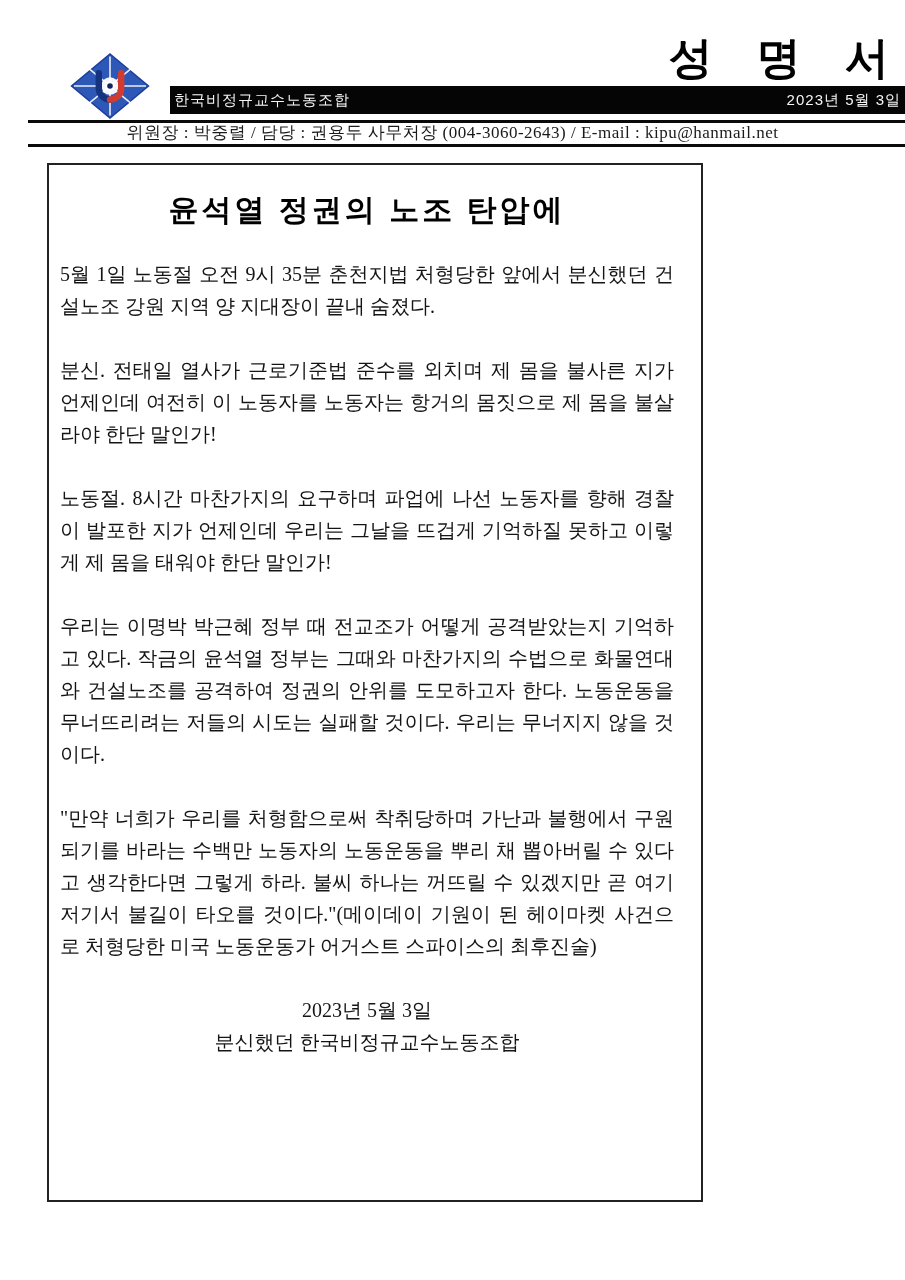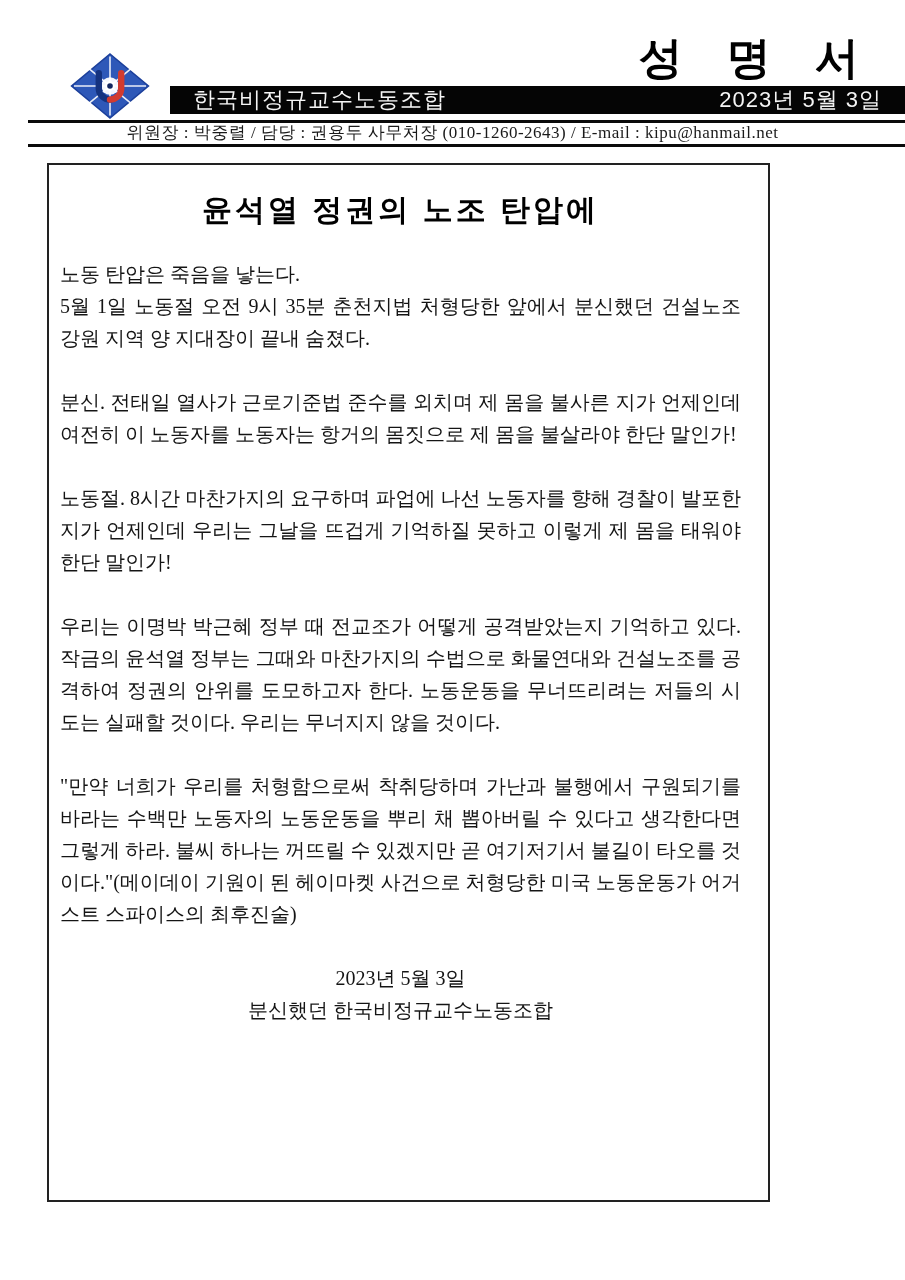--- a/index.html
+++ b/index.html
@@ -8,44 +8,44 @@
     width:905px;height:1280px;
     margin:0 auto;
     background:#ffffff;
     font-family:"Liberation Serif","DejaVu Serif",serif;
     color:#111;
     overflow:hidden;
   }
   
   .logo{position:absolute;left:70px;top:52px;width:80px;height:68px;}
   .doc-title{
-    position:absolute;top:36px;right:30px;
+    position:absolute;top:36px;right:0;
     font-family:"Liberation Sans","DejaVu Sans",sans-serif;
     font-weight:bold;font-size:44px;letter-spacing:16px;
     color:#000;white-space:nowrap;line-height:1;
   }
   .org-bar{
     position:absolute;left:170px;right:0;top:86px;height:28px;
     background:#050505;color:#f5f5f5;
     display:flex;justify-content:space-between;align-items:center;
-    padding:0 23px;box-sizing:border-box;
+    padding:0 4px;box-sizing:border-box;
     font-family:"Liberation Sans","DejaVu Sans",sans-serif;
-    font-size:22px;letter-spacing:1px;
+    font-size:15px;letter-spacing:1px;
   }
   .rule{position:absolute;left:28px;right:0;height:3px;background:#0a0a0a;}
   .rule-top{top:120px;}
   .rule-bottom{top:144px;}
   .contact-line{
     position:absolute;top:122px;left:0;width:100%;
     text-align:center;font-size:17px;letter-spacing:0.5px;
     line-height:22px;color:#1a1a1a;white-space:nowrap;
   }
   
   .statement-box{
-    position:absolute;top:163px;left:47px;width:723px;height:1039px;
+    position:absolute;top:163px;left:47px;width:656px;height:1039px;
     border:2px solid #222;box-sizing:border-box;
     padding:22px 27px 0 11px;
     background:#fff;
   }
   .statement-title{
     text-align:center;
     font-family:"Liberation Sans","DejaVu Sans",sans-serif;
     font-weight:bold;font-size:30px;line-height:45px;
     letter-spacing:3px;color:#000;
     margin:0 0 26px 0;
@@ -87,30 +87,29 @@
   </div>
 
   <div class="doc-title">성 명 서</div>
 
   <div class="org-bar">
     <span>한국비정규교수노동조합</span>
     <span>2023년 5월 3일</span>
   </div>
 
   <div class="rule rule-top"></div>
-  <div class="contact-line">위원장 : 박중렬  /  담당 : 권용두 사무처장 (010-1260-2643)  / E-mail : kipu@hanmail.net</div>
+  <div class="contact-line">위원장 : 박중렬  /  담당 : 권용두 사무처장 (004-3060-2643)  / E-mail : kipu@hanmail.net</div>
   <div class="rule rule-bottom"></div>
 
   <div class="statement-box">
     <h1 class="statement-title">
       <span>윤석열 정권의 노조 탄압에</span><br>
     </h1>
 
     <div class="body-text">
-      <p class="tight">노동 탄압은 죽음을 낳는다.</p>
       <p>5월 1일 노동절 오전 9시 35분 춘천지법 처형당한 앞에서 분신했던 건설노조 강원 지역 양 지대장이 끝내 숨졌다.</p>
       <p>분신. 전태일 열사가 근로기준법 준수를 외치며 제 몸을 불사른 지가 언제인데 여전히 이 노동자를 노동자는 항거의 몸짓으로 제 몸을 불살라야 한단 말인가!</p>
       <p>노동절. 8시간 마찬가지의 요구하며 파업에 나선 노동자를 향해 경찰이 발포한 지가 언제인데 우리는 그날을 뜨겁게 기억하질 못하고 이렇게 제 몸을 태워야 한단 말인가!</p>
       <p>우리는 이명박 박근혜 정부 때 전교조가 어떻게 공격받았는지 기억하고 있다. 작금의 윤석열 정부는 그때와 마찬가지의 수법으로 화물연대와 건설노조를 공격하여 정권의 안위를 도모하고자 한다. 노동운동을 무너뜨리려는 저들의 시도는 실패할 것이다. 우리는 무너지지 않을 것이다.</p>
       <p>"만약 너희가 우리를 처형함으로써 착취당하며 가난과 불행에서 구원되기를 바라는 수백만 노동자의 노동운동을 뿌리 채 뽑아버릴 수 있다고 생각한다면 그렇게 하라. 불씨 하나는 꺼뜨릴 수 있겠지만 곧 여기저기서 불길이 타오를 것이다."(메이데이 기원이 된 헤이마켓 사건으로 처형당한 미국 노동운동가 어거스트 스파이스의 최후진술)</p>
     </div>
 
     <div class="closing">
       <div>2023년 5월 3일</div>
       <div>분신했던 한국비정규교수노동조합</div>

